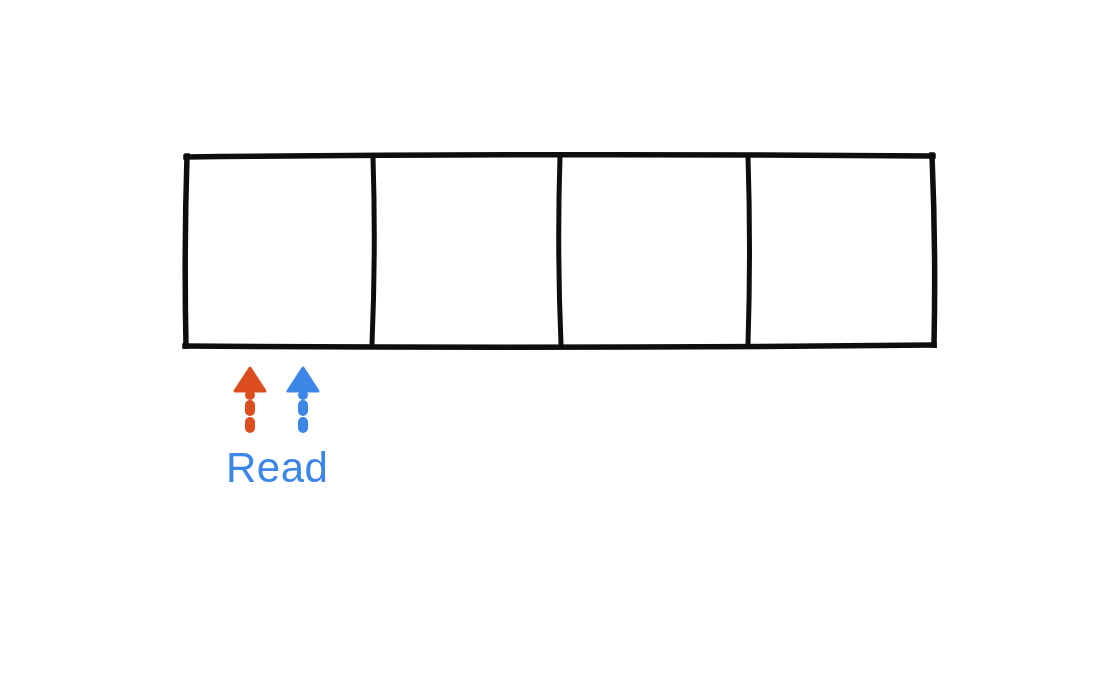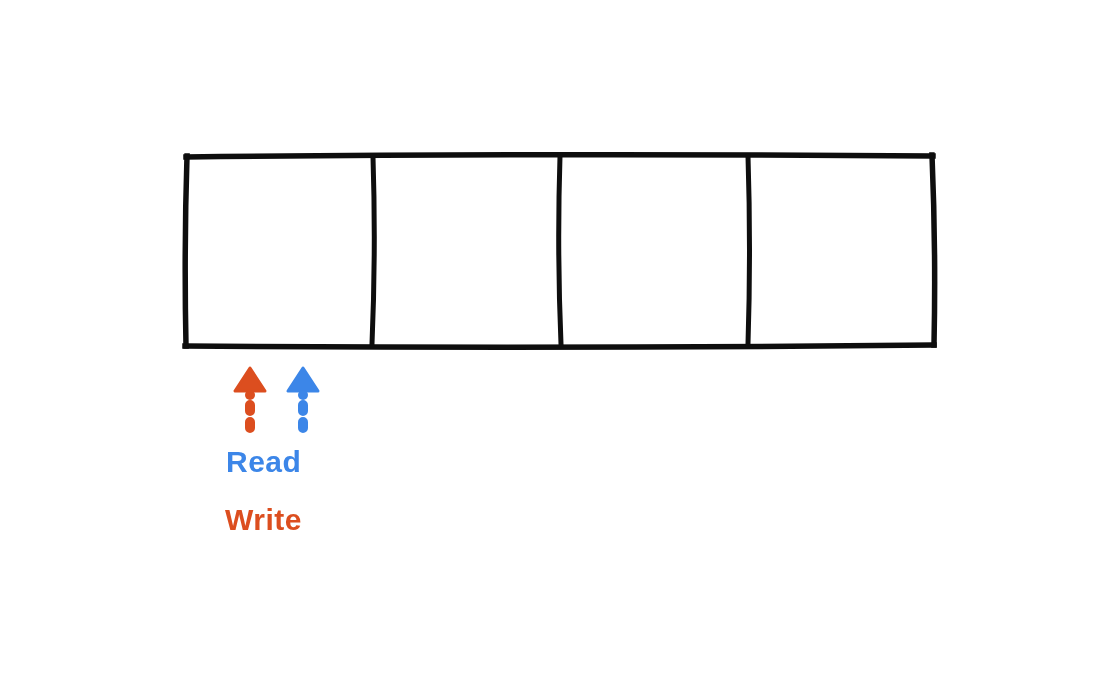--- a/index.html
+++ b/index.html
@@ -15,24 +15,24 @@
     overflow: hidden;
     font-family: "Liberation Sans", sans-serif;
   }
   .diagram-svg {
     position: absolute;
     left: 0;
     top: 0;
   }
   .head-label {
     position: absolute;
-    font-size: 30px;
+    font-size: 42px;
     line-height: 1;
     letter-spacing: 0.5px;
-    font-weight: 700;
+    font-weight: 400;
     white-space: nowrap;
     user-select: none;
   }
   .label-read  { left: 226px; top: 447px; }
   .label-write { left: 225px; top: 505px; }
 </style>
 </head>
 <body>
 
 <div class="canvas">
@@ -66,15 +66,14 @@
     <g>
       <polygon points="303,368 288,391 318,391" stroke-width="3" stroke-linejoin="round" fill="#3C86E8"></polygon>
       <polygon points="303,368 288,391 318,391" fill="none" stroke-width="3" stroke-linejoin="round" stroke="#3C86E8"></polygon>
       <circle cx="303" cy="395" r="5" fill="#3C86E8"></circle>
       <path d="M303,405 V411 M303,422 V428" fill="none" stroke-width="10" stroke-linecap="round" stroke="#3C86E8"></path>
     </g>
   </svg>
 
   <div class="head-label label-read" style="color: rgb(60, 134, 232);">Read</div>
 
-  <div class="head-label label-write" style="color: rgb(220, 78, 31);">Write</div>
 
 </div>
 
 </body></html>

